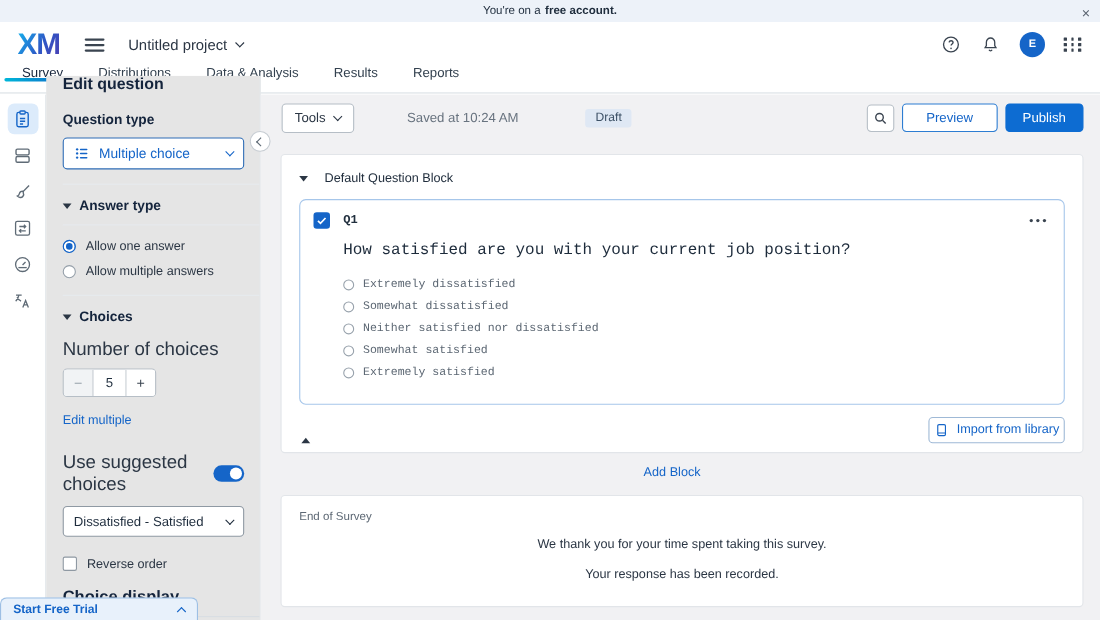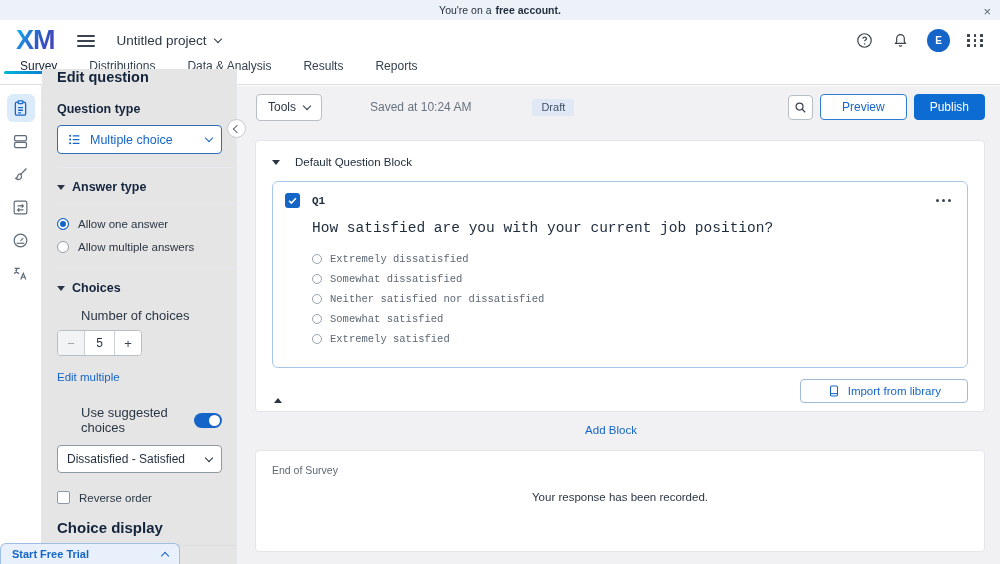--- a/index.html
+++ b/index.html
@@ -57,21 +57,21 @@
   .sec-head { display:flex; align-items:center; gap:7px; font-size:12.5px; font-weight:bold;
     color:#14243c; margin-top:12px; cursor:pointer; }
   .tri-down { width:0; height:0; border-left:4px solid transparent; border-right:4px solid transparent;
     border-top:5px solid #2b3644; }
   .tri-up { width:0; height:0; border-left:4px solid transparent; border-right:4px solid transparent;
     border-bottom:5px solid #2b3644; }
   .row { display:flex; align-items:center; gap:9px; font-size:11.5px; color:#2b3644; }
   .radio { width:12px; height:12px; border:1px solid #96a0aa; border-radius:50%; background:#fff; flex:none; cursor:pointer; }
   .radio.sel { border-color:#1565c8; background:#1565c8; box-shadow:inset 0 0 0 2px #fff; }
   .checkbox { width:13px; height:13px; border:1px solid #8f99a3; border-radius:2px; background:#fff; flex:none; cursor:pointer; }
-  .small-label { font-size:13px; color:#2b3644;margin-left:24px; }
+  .small-label { font-size:17px; color:#2b3644; }
   .stepper { display:flex; width:85px; height:26px; border:1px solid #b6bec6; border-radius:4px;
     overflow:hidden; margin-top:7px; background:#fff; }
   .stepper .st-btn { width:27px; display:flex; align-items:center; justify-content:center;
     font-size:13px; cursor:pointer; }
   .stepper .minus { background:#f1f3f5; color:#9aa4ad; border-right:1px solid #c9cfd5; }
   .stepper .val { flex:1; display:flex; align-items:center; justify-content:center; font-size:12px; color:#1f2d3d; }
   .stepper .plus { color:#3a4450; border-left:1px solid #c9cfd5; background:#fff; }
   .link { color:#1565c8; font-size:11.5px; cursor:pointer; }
   .toggle { width:28px; height:15px; border-radius:8px; background:#1565c8; position:relative; cursor:pointer; flex:none; }
   .toggle::after { content:""; position:absolute; right:2px; top:2px; width:11px; height:11px;
@@ -120,21 +120,21 @@
   .dots { margin-left:auto; display:flex; gap:3px; cursor:pointer; padding:4px 2px; }
   .dots i { width:3px; height:3px; border-radius:50%; background:#3a4450; }
   .q-text { margin:12px 14px 0 39px; font-size:14.5px; color:#1d2b3b; }
   .q-choices { margin:13px 0 0 39px; }
   .q-choice { display:flex; align-items:center; gap:8px; height:20px; font-size:10.5px; color:#5c6773; }
   .q-choice .c-radio { width:10px; height:10px; border:1px solid #98a2ac; border-radius:50%; background:#fff; flex:none; }
   .card-footer { display:flex; align-items:center; padding:11px 16px 0; }
   .footer-collapse { cursor:pointer; padding:4px 2px; }
   .footer-btns { margin-left:auto; display:flex; gap:8px; }
   .import-btn { height:24px; border:1px solid #9fb9d6; border-radius:4px; background:#fff; color:#1565c8;
-    font-size:11.5px; display:flex; align-items:center; gap:7px; padding:0 26px; cursor:pointer; }
+    font-size:11.5px; display:flex; align-items:center; gap:7px; padding:0 4px; cursor:pointer; }
   .addq-btn { height:24px; border:1px solid #0d6cd2; border-radius:4px; background:#0d6cd2; color:#fff;
     font-size:11.5px; display:flex; align-items:center; gap:7px; padding:0 11px; cursor:pointer; }
   .add-block { position:absolute; top:338px; left:0; right:15px; text-align:center;
     font-size:11.5px; color:#1565c8; cursor:pointer; }
   .eos-card { position:absolute; left:18px; right:15px; top:364px; height:102px; background:#fff;
     border:1px solid #e2e5e9; border-radius:4px; }
   .eos-title { padding:13px 16px 0; font-size:10.5px; color:#5d6874; }
   .eos-line1 { text-align:center; margin-top:13px; font-size:11.5px; color:#2b3644; }
   .eos-line2 { text-align:center; margin-top:15px; font-size:11.5px; color:#2b3644; }
   svg { display:block; }
@@ -398,17 +398,18 @@
             <span>Import from library</span>
           </span>
         </span>
       </div>
     </div>
 
     <div class="add-block">Add Block</div>
 
     <div class="eos-card">
       <div class="eos-title">End of Survey</div>
+      <div class="eos-line1">We thank you for your time spent taking this survey.</div>
       <div class="eos-line2">Your response has been recorded.</div>
     </div>
   </div>
 
 </div>
 
 </body></html>

